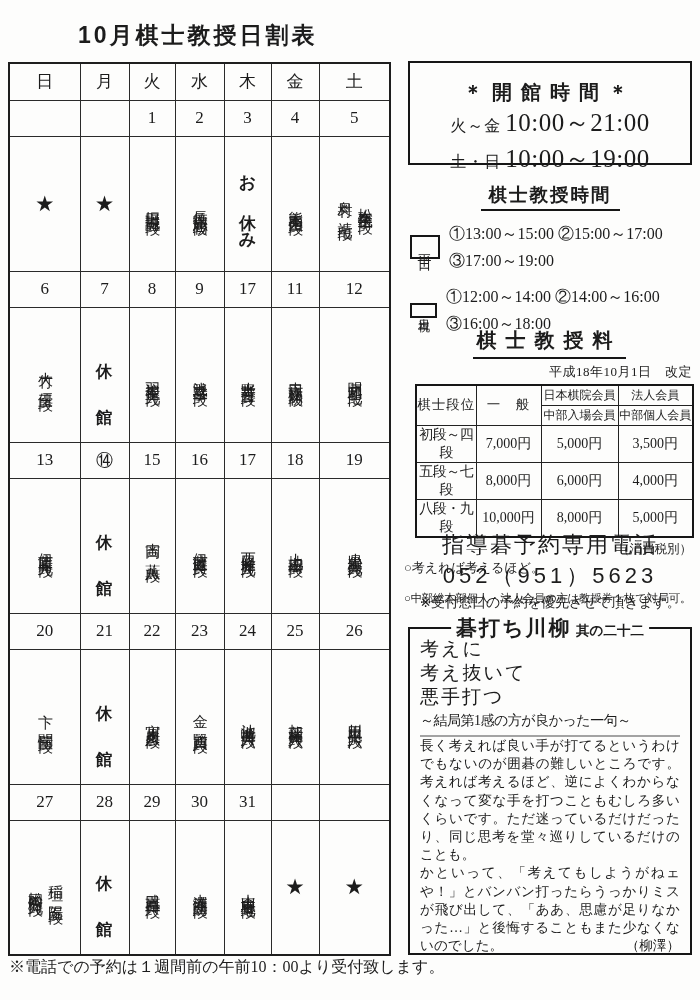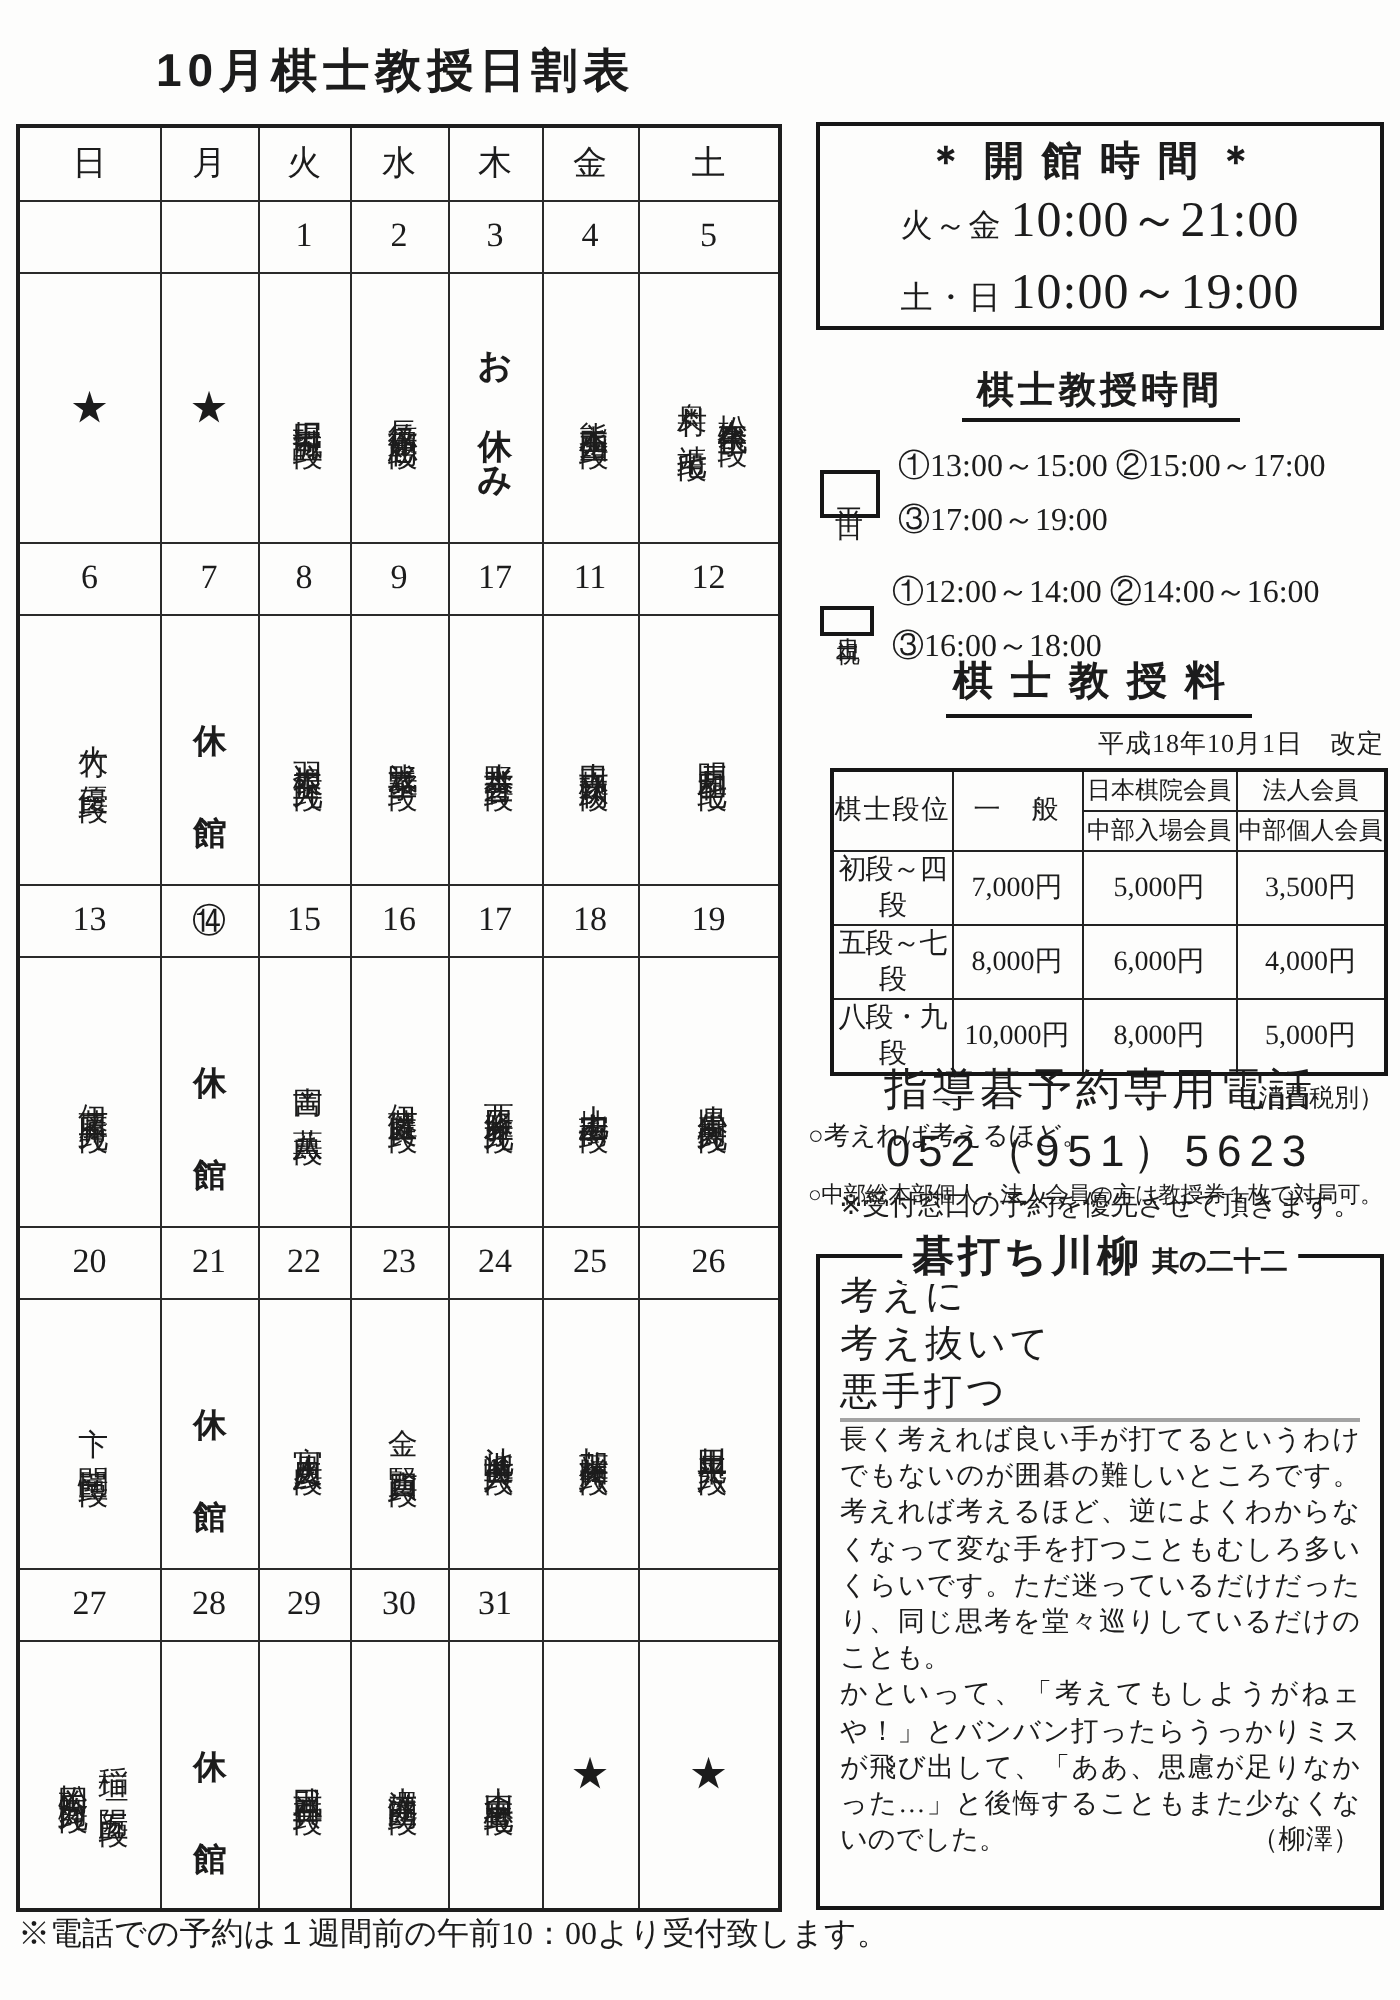--- a/index.html
+++ b/index.html
@@ -33,21 +33,21 @@
   .vtxt{display:inline-block;writing-mode:vertical-rl;text-orientation:upright;}
   .closed{font-size:16.5px;font-weight:bold;letter-spacing:46px;margin-bottom:-46px;
           font-family:"Liberation Sans","DejaVu Sans",sans-serif;}
   .rest{font-size:17px;font-weight:bold;letter-spacing:19px;margin-bottom:-19px;}
   .star{font-size:19px;}
   .cal-note{position:absolute;left:9px;top:957px;font-size:16px;letter-spacing:0px;white-space:nowrap;text-align:right;}
 
   
   .hours-box{
     position:absolute;left:408px;top:61px;width:284px;height:104px;
-    border:2.5px solid #161616;box-sizing:border-box;text-align:center;padding-top:4px;
+    border:2.5px solid #161616;box-sizing:border-box;text-align:center;padding-top:16px;
   }
   .hours-title{font-size:20px;font-weight:bold;letter-spacing:9px;}
   .hours-row{line-height:33px;white-space:nowrap;}
   .hours-label{font-size:16px;letter-spacing:1px;}
   .hours-time{font-size:25px;letter-spacing:0.5px;}
 
   
   .th-section{position:absolute;left:408px;top:182px;width:284px;}
   .th-title{
     font-size:18.5px;font-weight:bold;letter-spacing:2px;margin:0 auto;display:table;
@@ -334,20 +334,21 @@
 <div class="senryu-box">
   <div class="senryu-legend">
     <span class="senryu-title">碁打ち川柳</span>
     <span class="senryu-subtitle">其の二十二</span>
   </div>
   <div class="senryu-poem">
     <div>考えに</div>
     <div>考え抜いて</div>
     <div>悪手打つ</div>
   </div>
+  <div class="senryu-caption">～結局第1感の方が良かった一句～</div>
   <div class="senryu-body">
     <p>長く考えれば良い手が打てるというわけでもないのが囲碁の難しいところです。考えれば考えるほど、逆によくわからなくなって変な手を打つこともむしろ多いくらいです。ただ迷っているだけだったり、同じ思考を堂々巡りしているだけのことも。</p>
     <p>
       <span>かといって、「考えてもしようがねェや！」とバンバン打ったらうっかりミスが飛び出して、「ああ、思慮が足りなかった…」と後悔することもまた少なくないのでした。</span>
       <span class="senryu-attr">（柳澤）</span>
     </p>
   </div>
 </div>
 
 </body></html>

